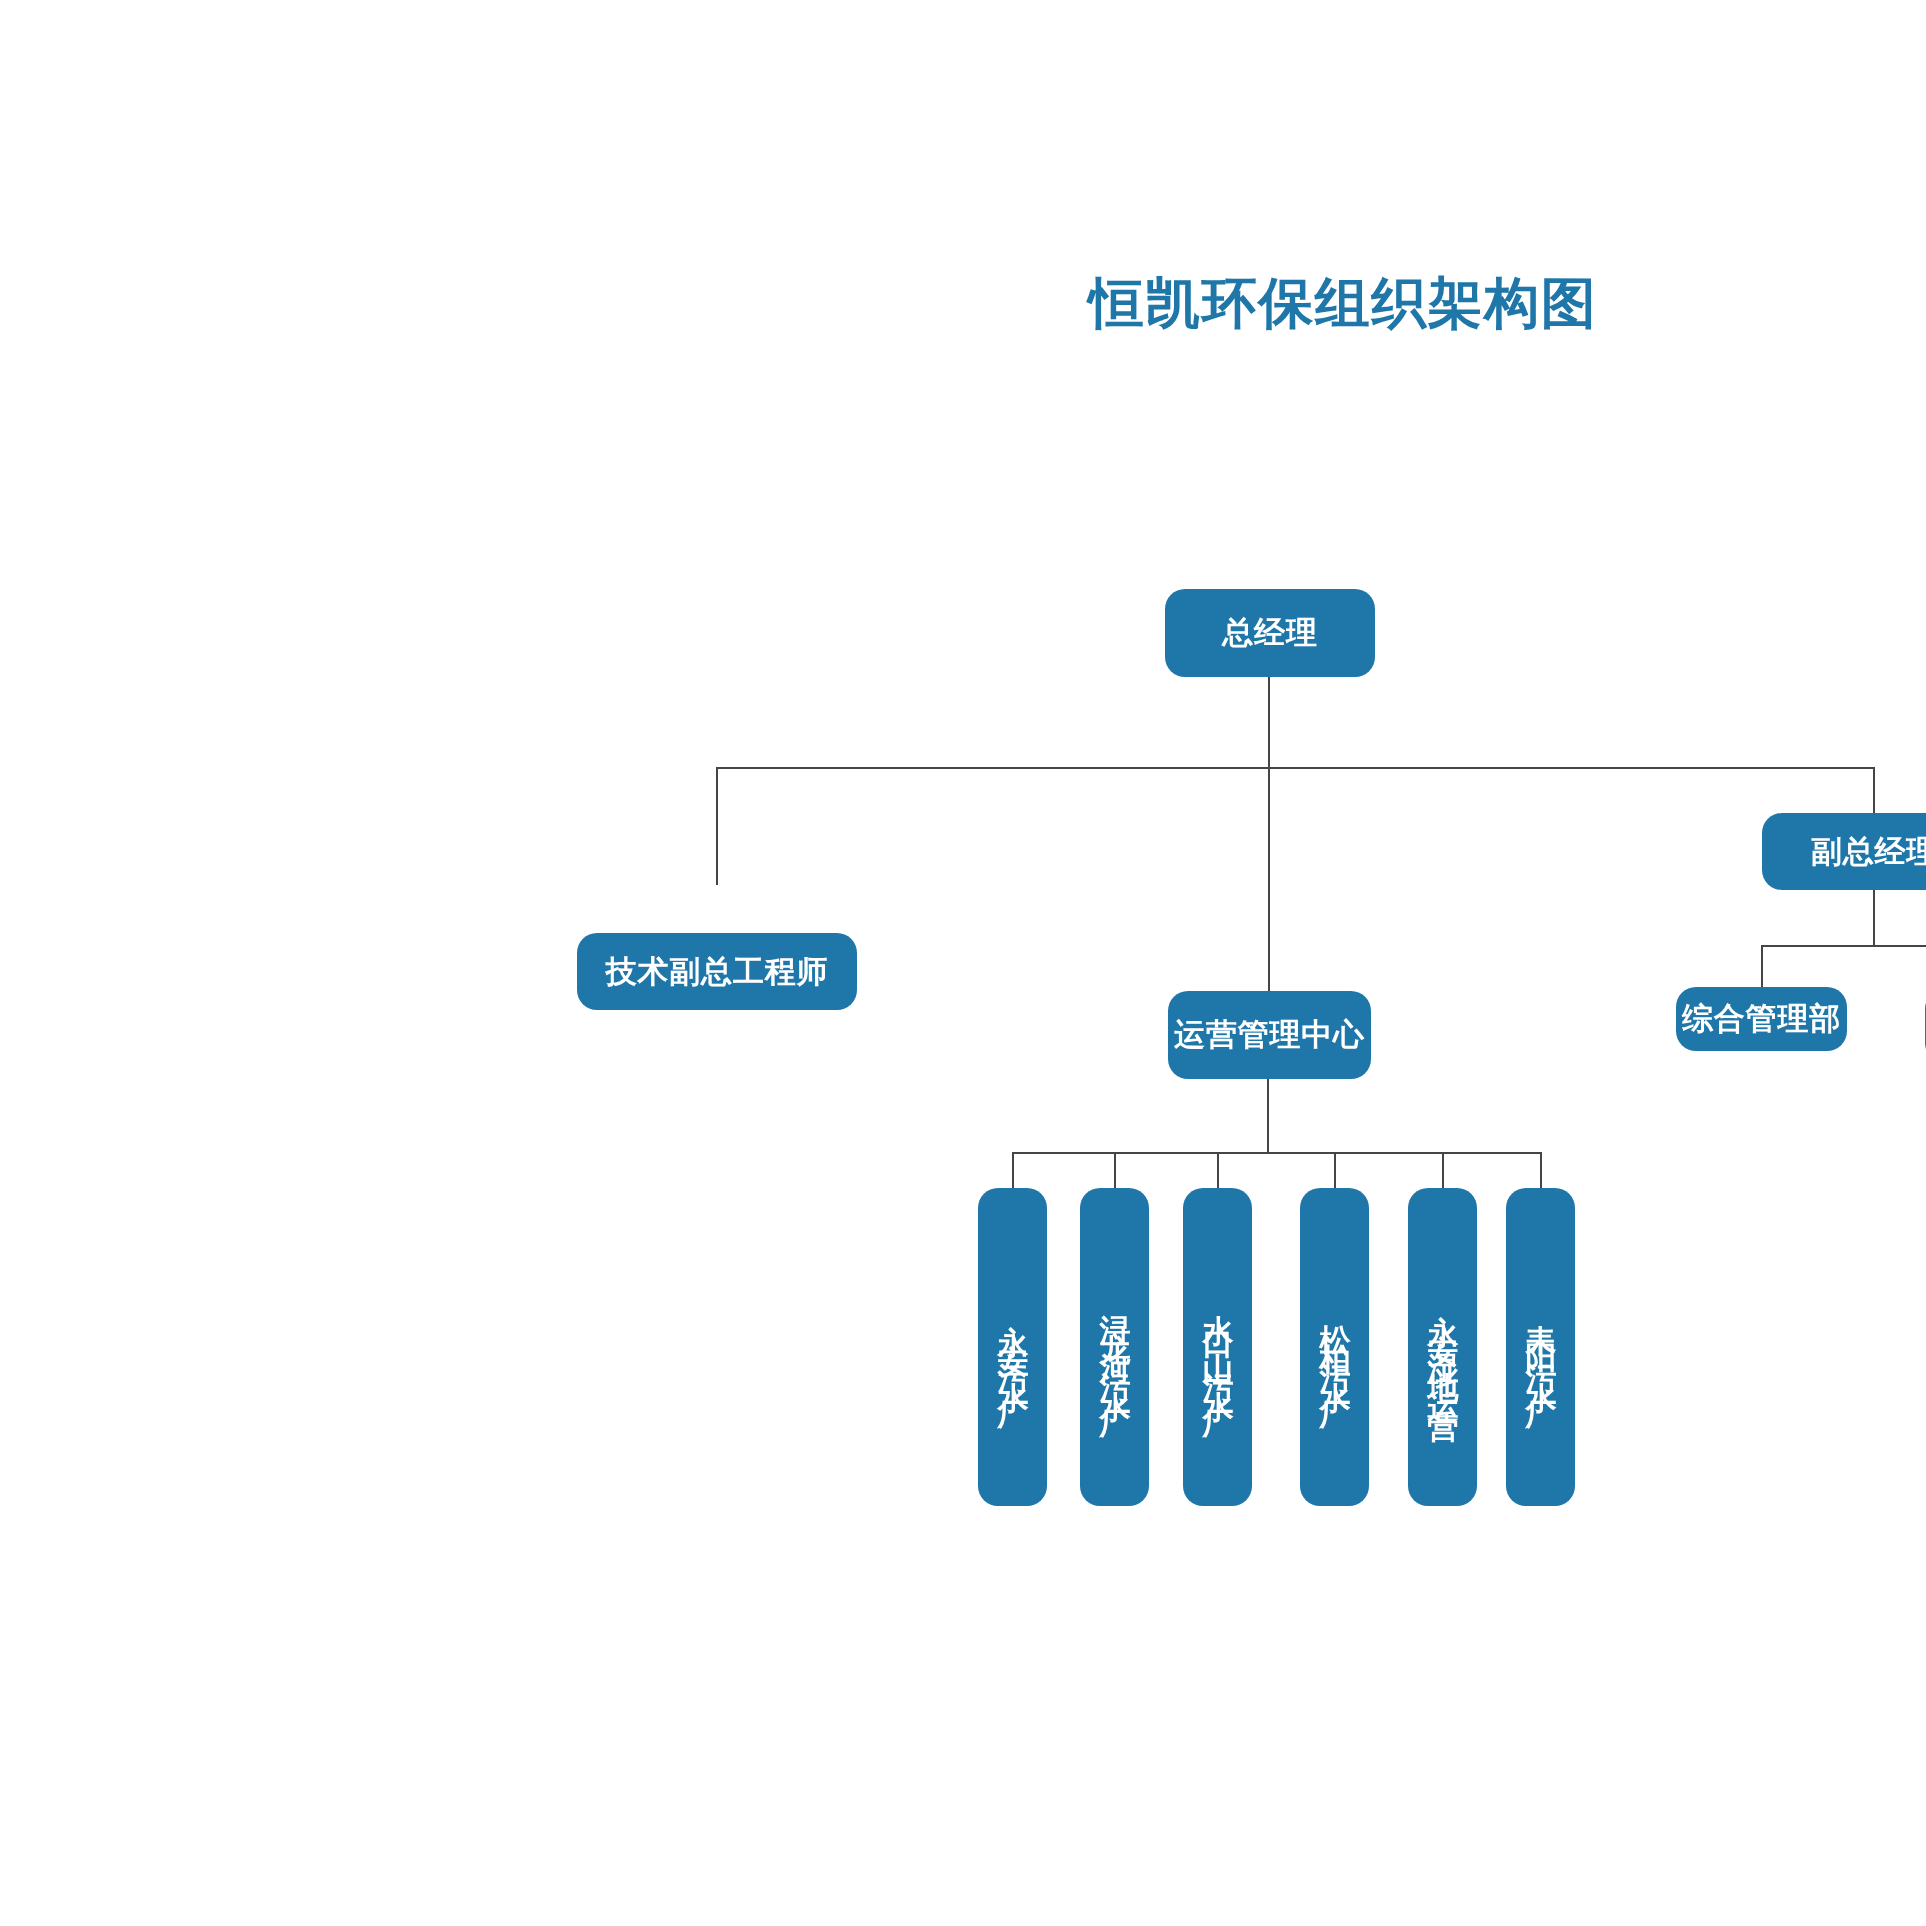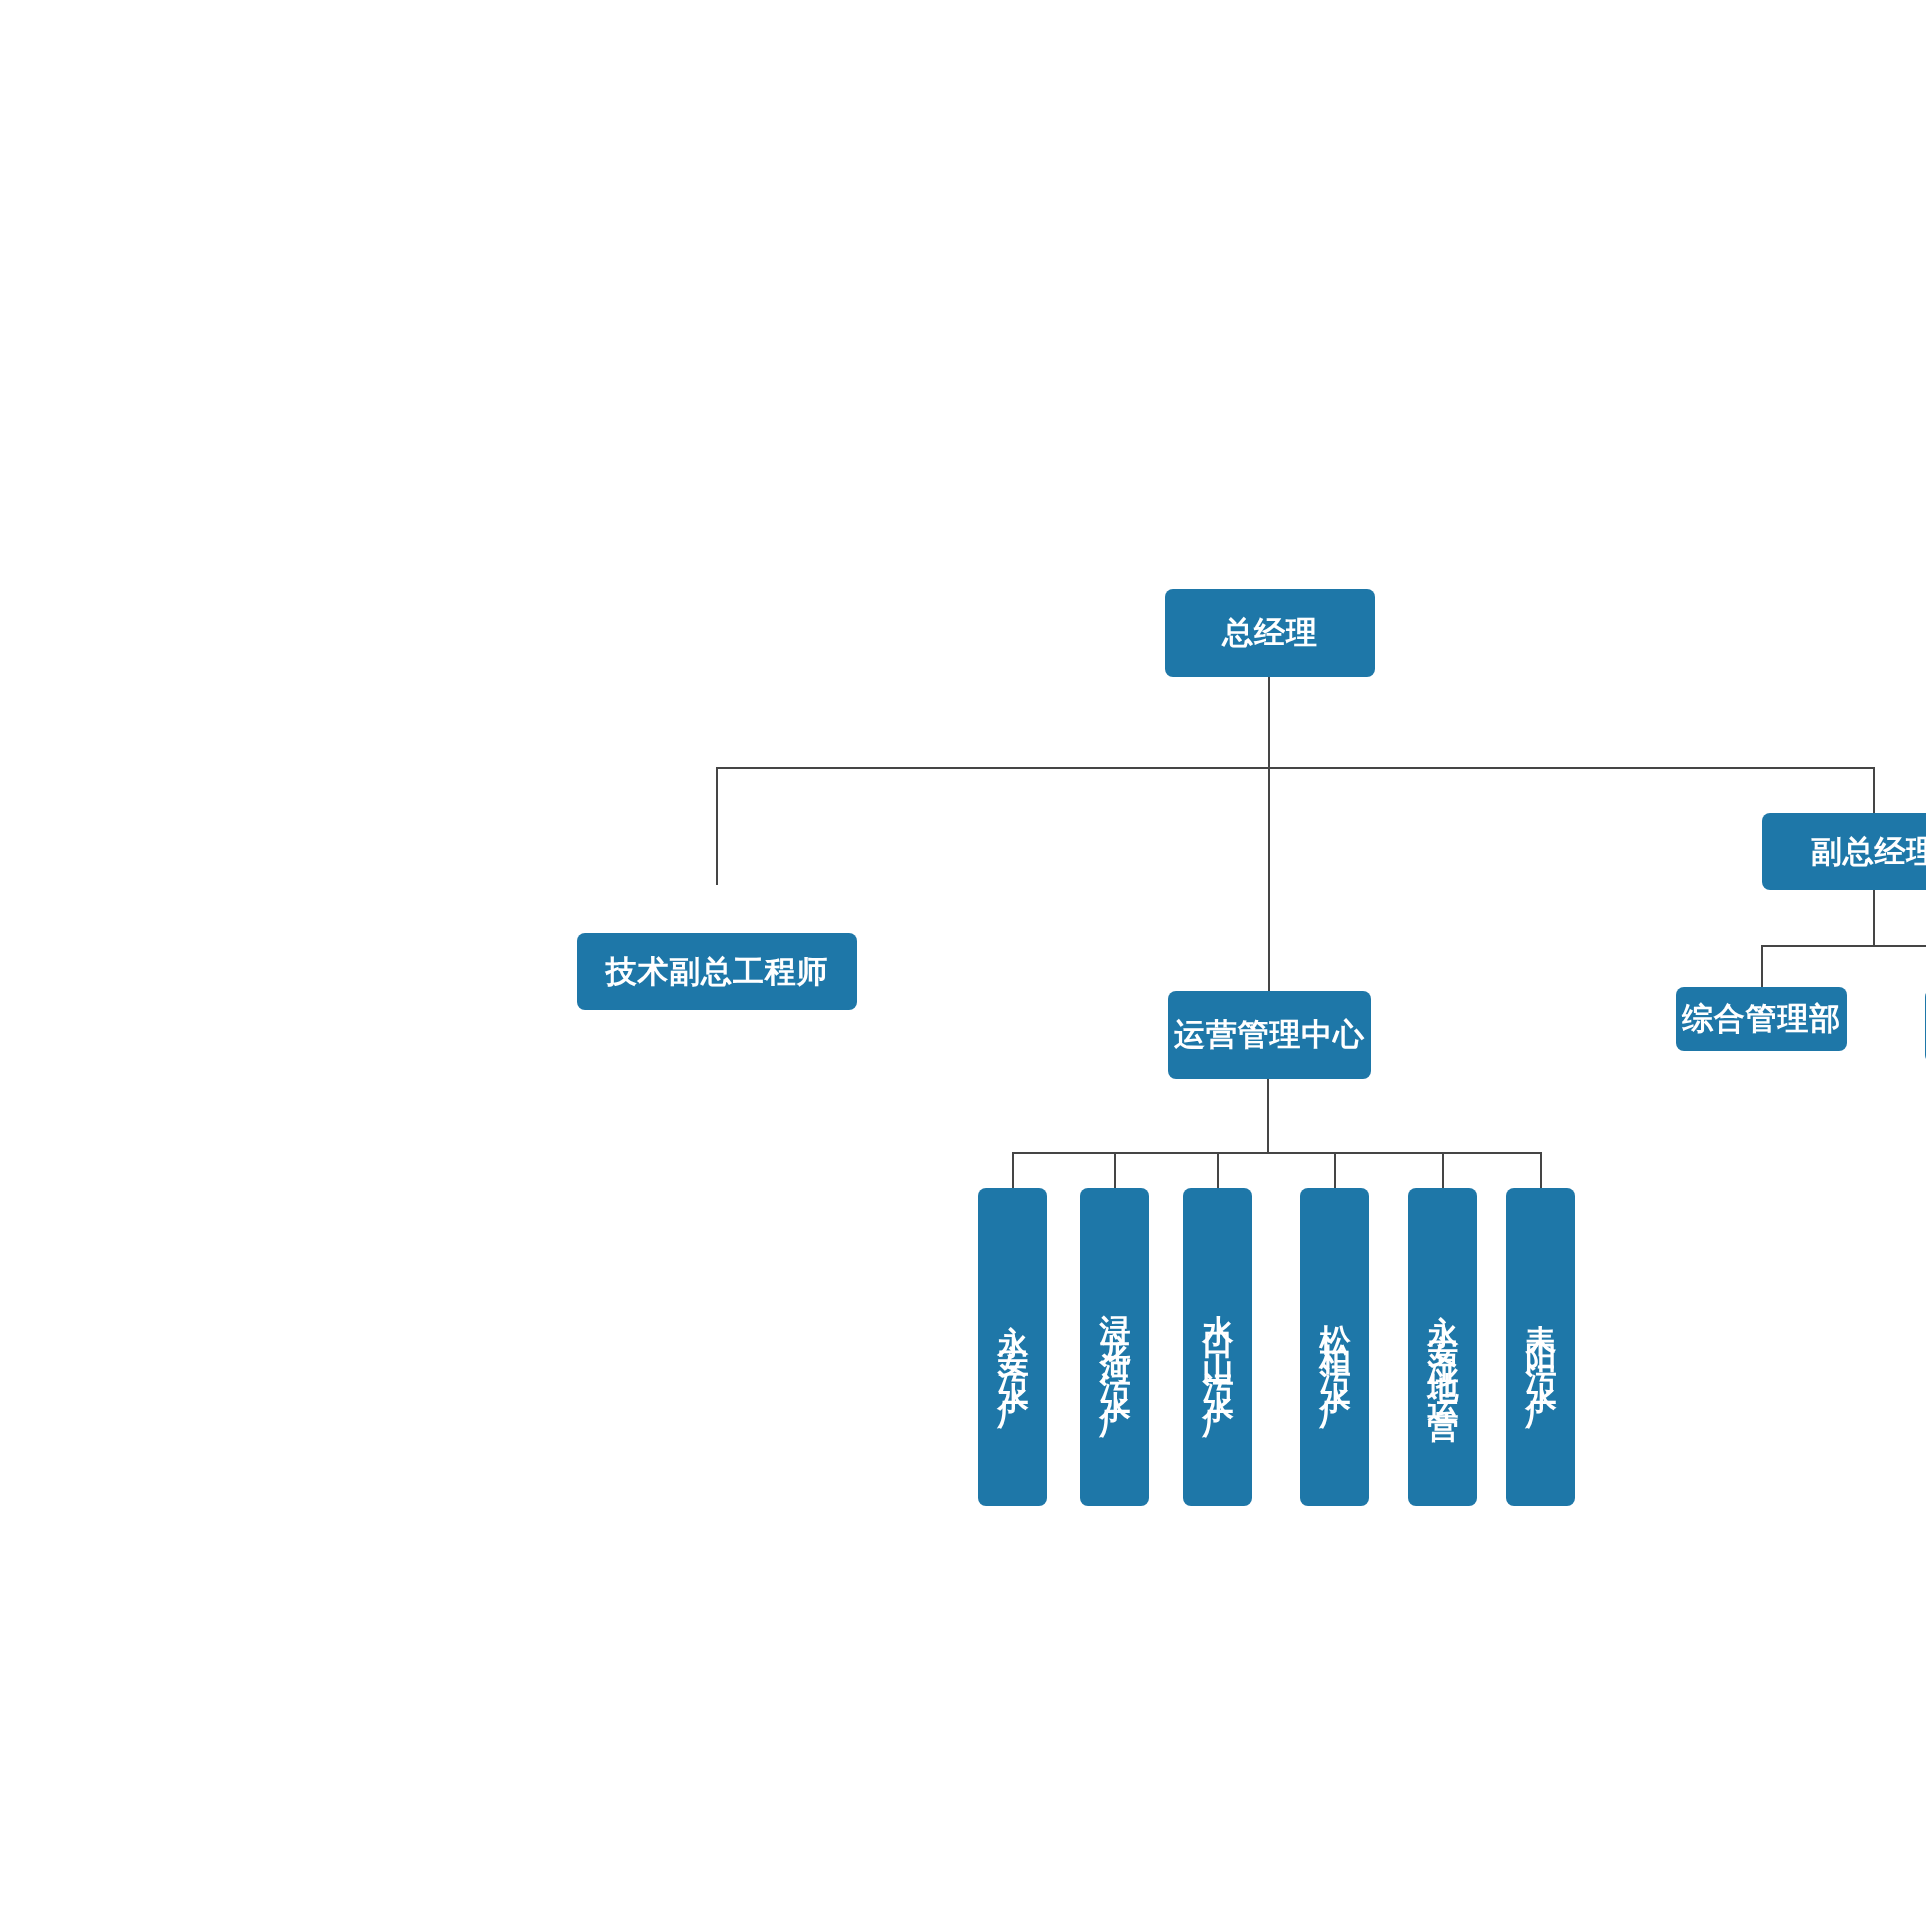--- a/index.html
+++ b/index.html
@@ -24,21 +24,21 @@
     font-size:55px;
     line-height:62px;
     font-weight:bold;
     letter-spacing:1.5px;
     color:var(--title-color);
     white-space:nowrap;
   }
   .node{
     position:absolute;
     background:var(--node-fill);
-    border-radius:8px;
+    border-radius:20px;
     display:flex;
     align-items:center;
     justify-content:center;
     color:#ffffff;
     font-weight:bold;
   }
   .node .label{
     font-size:31px;
     white-space:nowrap;
     letter-spacing:0.8px;
@@ -52,20 +52,21 @@
   .line{
     position:absolute;
     background:var(--connector);
   }
 </style>
 </head>
 <body>
 
 <div class="canvas">
 
+  <h1 class="title">恒凯环保组织架构图</h1>
 
   <div class="line" style="left:1268px;top:677px;width:1.5px;height:314px;"></div>
   <div class="line" style="left:716px;top:767px;width:1159px;height:2.3px;"></div>
   <div class="line" style="left:716px;top:767px;width:1.5px;height:118px;"></div>
   <div class="line" style="left:716px;top:962px;width:1.5px;height:37px;"></div>
   <div class="line" style="left:1267px;top:1063px;width:1.5px;height:90px;"></div>
   <div class="line" style="left:1012px;top:1152px;width:530px;height:1.9px;"></div>
   <div class="line" style="left:1012px;top:1152px;width:1.5px;height:37px;"></div>
   <div class="line" style="left:1114px;top:1152px;width:1.5px;height:37px;"></div>
   <div class="line" style="left:1217px;top:1152px;width:1.5px;height:37px;"></div>

